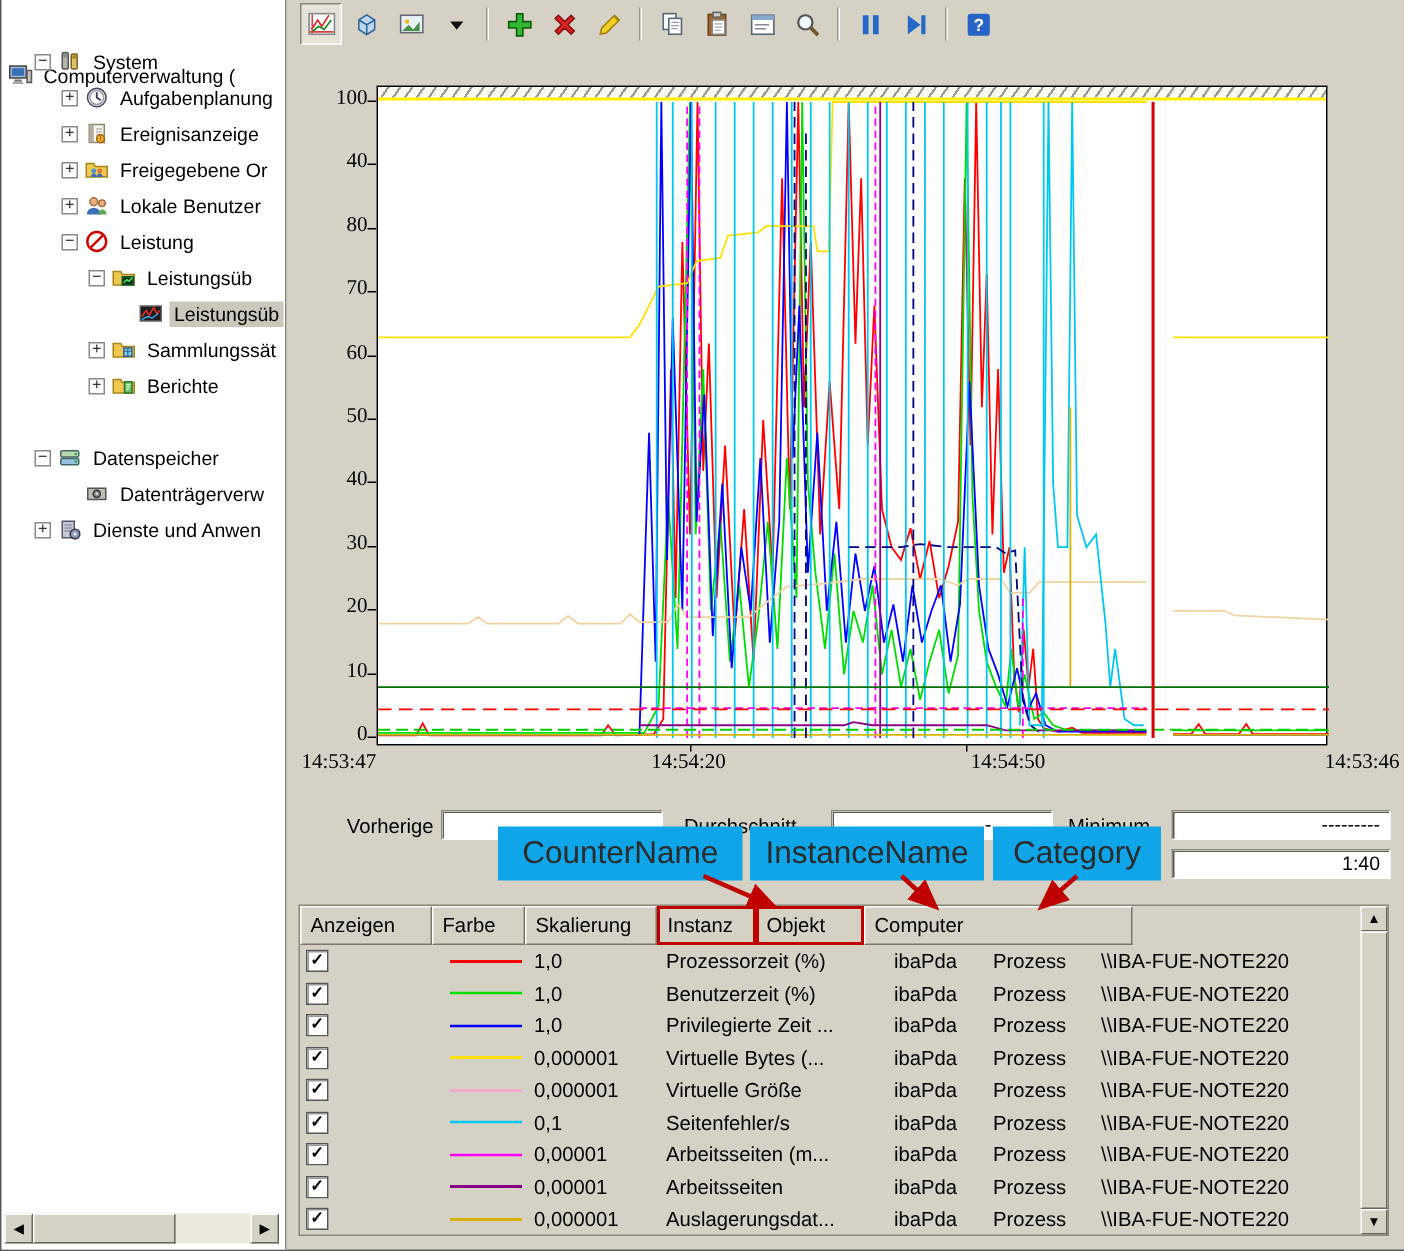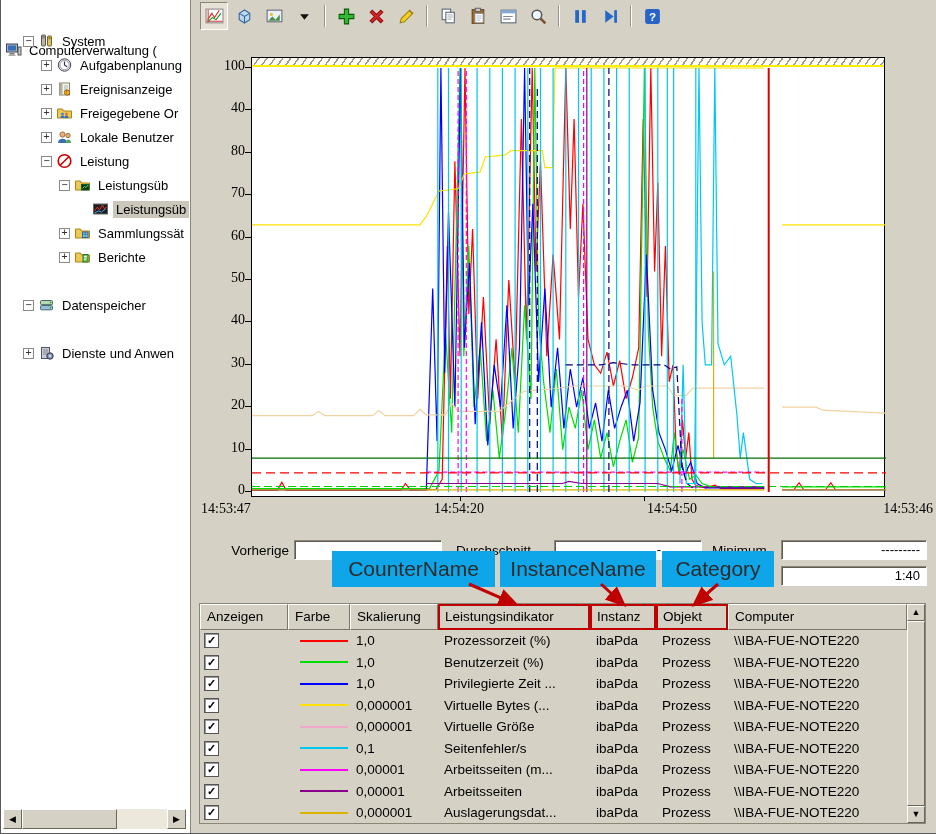--- a/index.html
+++ b/index.html
@@ -177,20 +177,29 @@
       </div>
       <div class="tree-row" style="top: 294px; left: 22px; right: 0px;">
         <div class="expander">−</div>
         <span class="tree-ico"><svg width="17" height="16" viewBox="0 0 16 16">
             <rect x="2" y="3.5" width="12" height="4.2" rx="1" fill="#b8d8b0" stroke="#466"></rect>
             <rect x="2" y="8.6" width="12" height="4.2" rx="1" fill="#98c0e0" stroke="#466"></rect>
             <circle cx="12" cy="5.6" r="0.8" fill="#2a2"></circle>
             <circle cx="12" cy="10.7" r="0.8" fill="#2a2"></circle>
           </svg></span>
         <span class="tree-label">Datenspeicher</span>
+      </div>
+      <div class="tree-row" style="top: 318px; left: 40px; right: 0px;">
+        <div class="exp-space"></div>
+        <span class="tree-ico"><svg width="17" height="16" viewBox="0 0 16 16">
+            <rect x="2" y="4.5" width="12" height="7.5" fill="#c0bcb0" stroke="#555"></rect>
+            <circle cx="8" cy="8.2" r="2.4" fill="#8a8a8a" stroke="#333"></circle>
+            <circle cx="8" cy="8.2" r="0.8" fill="#ddd"></circle>
+          </svg></span>
+        <span class="tree-label">Datenträgerverw</span>
       </div>
       <div class="tree-row" style="top: 342px; left: 22px; right: 0px;">
         <div class="expander">+</div>
         <span class="tree-ico"><svg width="17" height="16" viewBox="0 0 16 16">
             <rect x="3" y="2.5" width="8" height="11" fill="#c8ccd8" stroke="#556"></rect>
             <path d="M4.5 5h5M4.5 7h5M4.5 9h4" stroke="#778" stroke-width="0.8"></path>
             <circle cx="11.5" cy="11" r="3.2" fill="#8898b8" stroke="#334"></circle>
             <circle cx="11.5" cy="11" r="1.1" fill="#e8e8f0"></circle>
           </svg></span>
         <span class="tree-label">Dienste und Anwen</span>
@@ -404,21 +413,20 @@
       <line x1="272" y1="4" x2="318" y2="24" stroke="#c00000" stroke-width="3" marker-end="url(#ah)"></line>
       <line x1="404" y1="4" x2="426" y2="24" stroke="#c00000" stroke-width="3" marker-end="url(#ah)"></line>
       <line x1="521" y1="4" x2="498" y2="24" stroke="#c00000" stroke-width="3" marker-end="url(#ah)"></line>
     </svg>
 
     <div id="table">
       <div id="thead">
           <div class="th" style="width: 88px;">Anzeigen</div>
           <div class="th" style="width: 62px;">Farbe</div>
           <div class="th" style="width: 88px;">Skalierung</div>
-          <div class="th hl" style="width: 152px;">Leistungsindikator</div>
           <div class="th hl" style="width: 66px;">Instanz</div>
           <div class="th hl" style="width: 72px;">Objekt</div>
           <div class="th" style="width: 179px;">Computer</div>
         </div>
       <div id="tbody">
           <div class="tr">
             <div class="td" style="width: 88px; padding: 0px;">
               <div class="chk">✓</div>
             </div>
             <div class="td" style="width: 62px; display: flex; align-items: center;">

